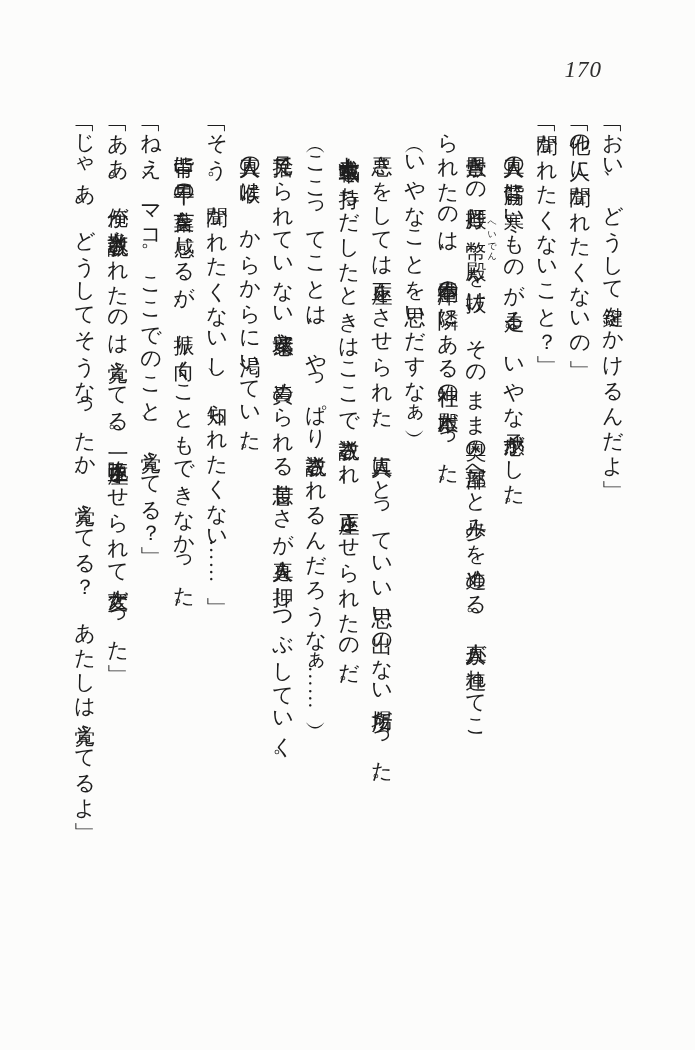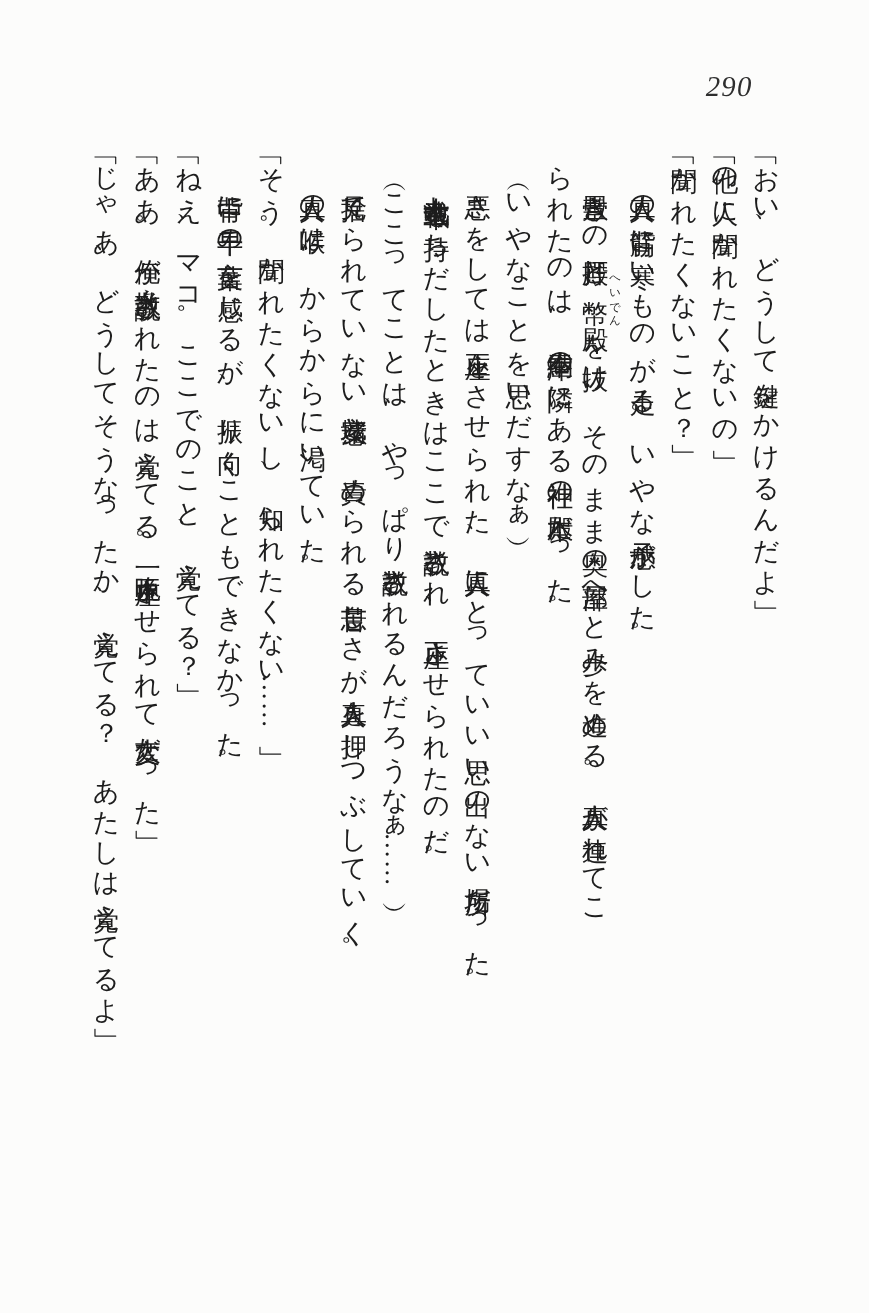--- a/index.html
+++ b/index.html
@@ -69,21 +69,21 @@
     font-size: 9px;
     letter-spacing: 0;
     line-height: 1;
   }
 </style>
 </head>
 <body>
 
 <div class="page">
 
-  <div class="page-number">290</div>
+  <div class="page-number">170</div>
 
   <div class="text-area">
 
     <div class="col c0">「おい、どうして鍵をかけるんだよ」</div>
     <div class="col c1">「他の人に聞かれたくないの」</div>
     <div class="col c2">「聞かれたくないこと？」</div>
     <div class="col c3">　真人の背筋に寒いものが走る。いやな予感がした。</div>
 
     <div class="col c4">
       <span>　畳敷きの拝殿と</span><ruby><span>幣殿</span><rt>へいでん</rt></ruby><span>を抜け、そのまま奥の部屋へと歩みを進める。真人が連れてこ</span>

